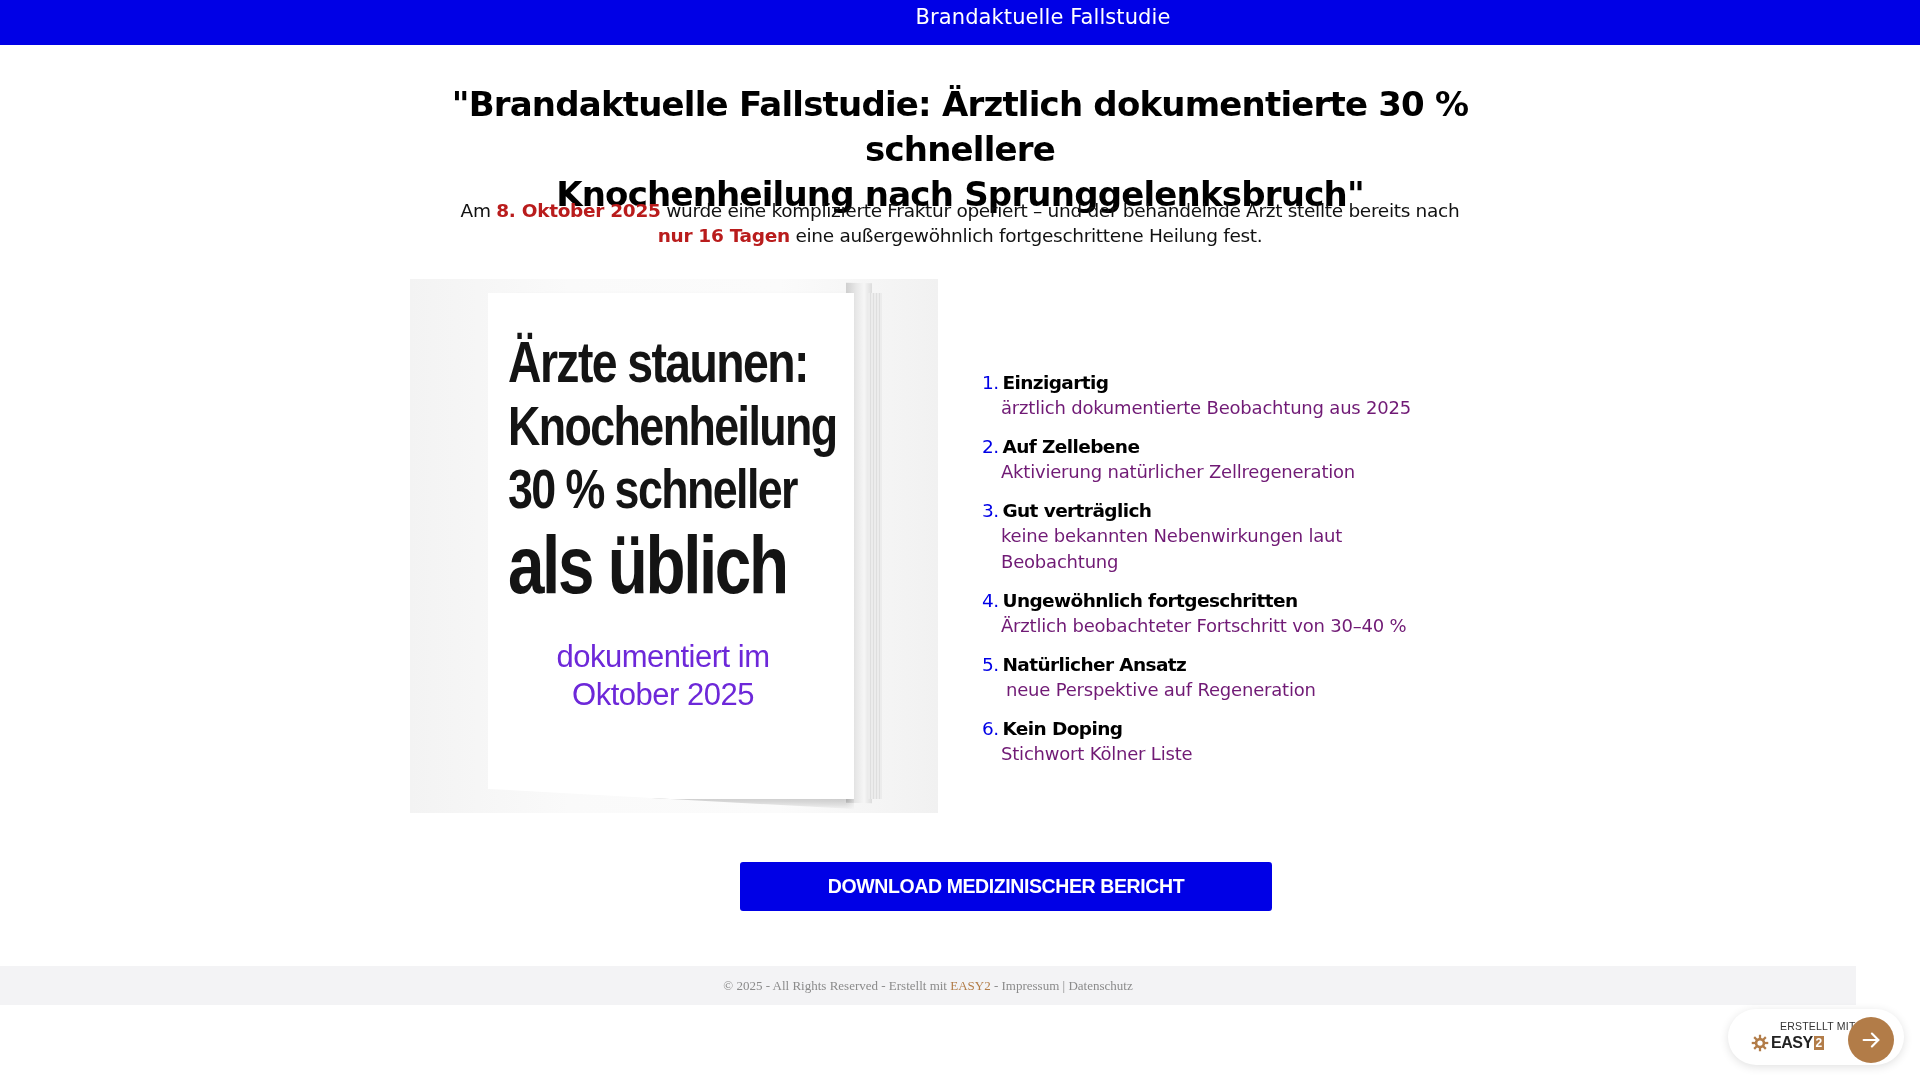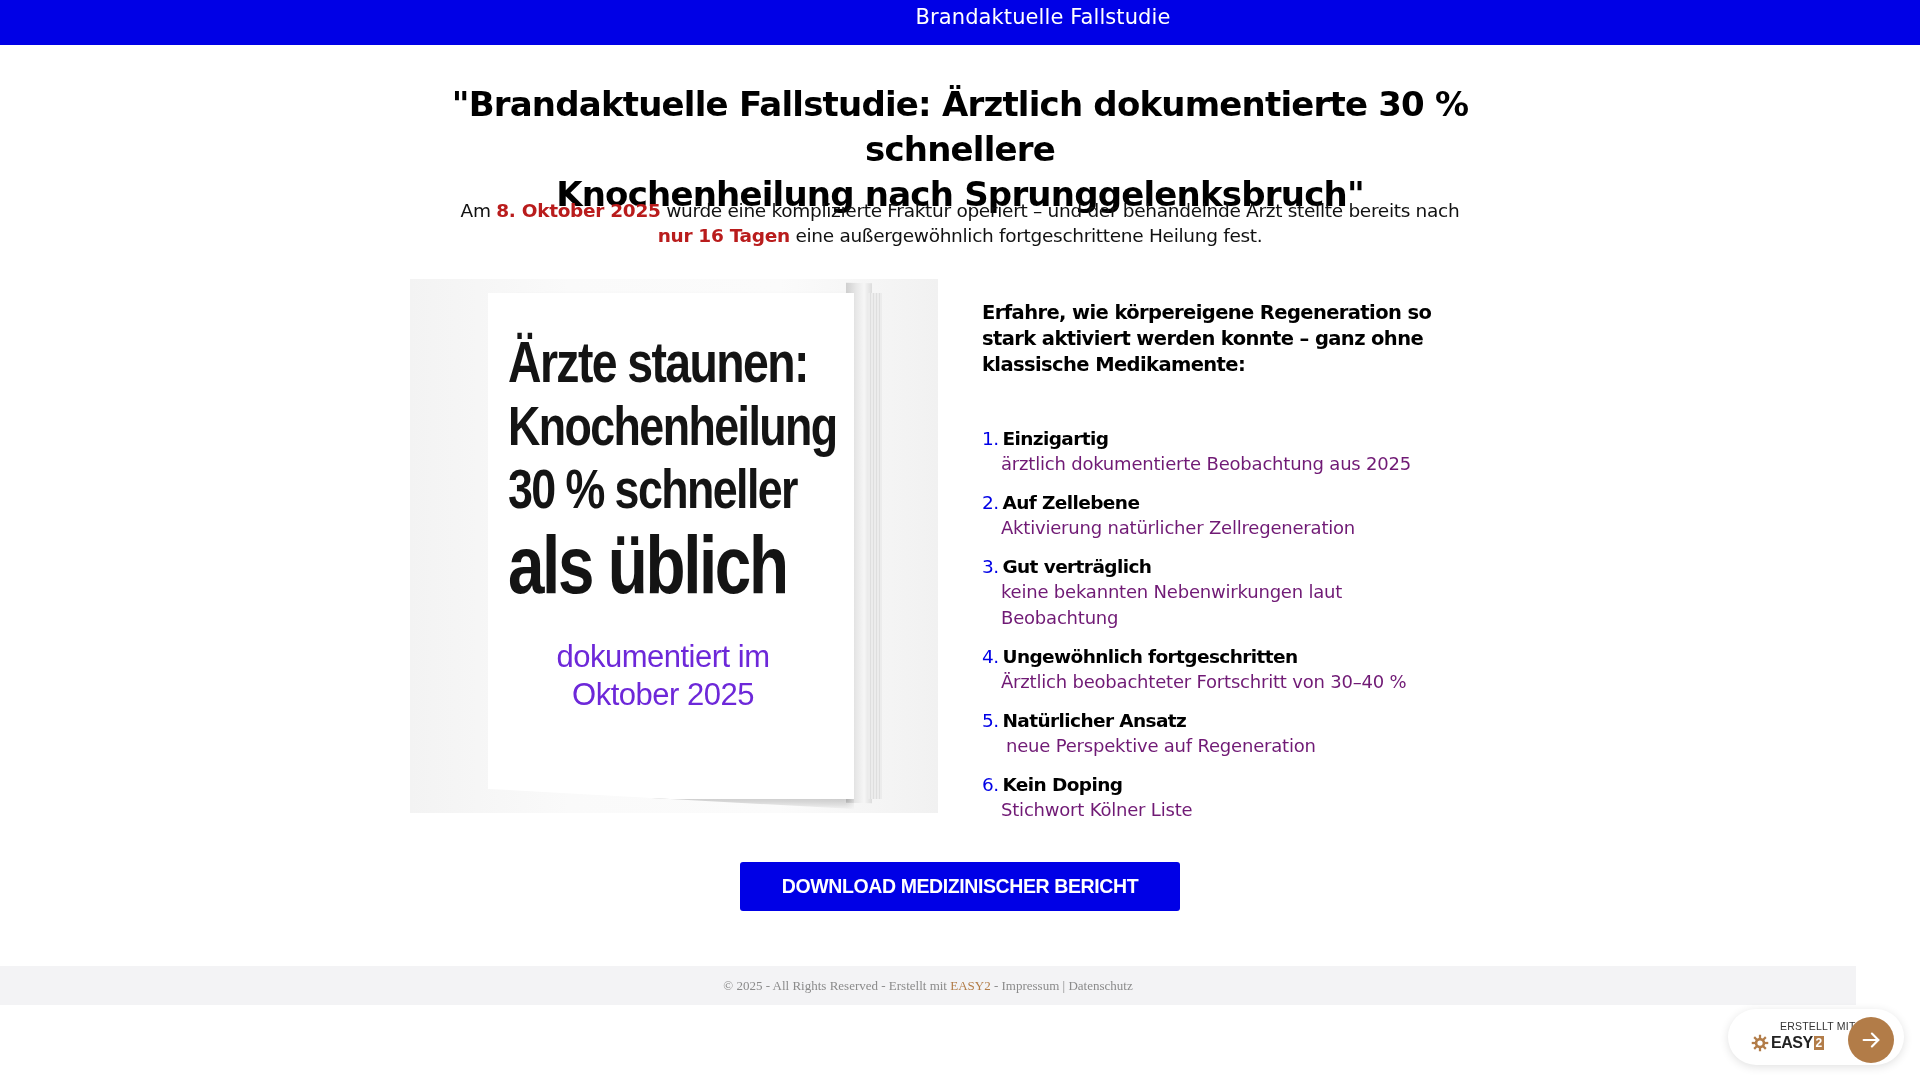--- a/index.html
+++ b/index.html
@@ -22,28 +22,28 @@
   .cl1 { top: 35px; font-size: 58px; }
   .cl2 { top: 100px; font-size: 56px; }
   .cl3 { top: 163px; font-size: 56px; }
   .cl4 { top: 225px; font-size: 82px; letter-spacing: -3px; }
   .cover-sub { position: absolute; left: 0; width: 350px; text-align: center; font-family: "Liberation Sans", sans-serif; color: #6d28d9; font-size: 31px; letter-spacing: -0.5px; }
   .cs1 { top: 346px; }
   .cs2 { top: 384px; }
 
   .features { position: absolute; left: 982px; top: 300px; width: 480px; }
   .features-intro { font-size: 19.5px; line-height: 26px; font-weight: bold; color: #000; letter-spacing: -0.6px; }
-  .feature-list { list-style: none; margin-top: 48px; }
+  .feature-list { list-style: none; margin-top: 70px; }
   .feature-item { margin-bottom: 13px; }
   .feature-title { font-size: 18.5px; line-height: 25px; font-weight: bold; color: #000; letter-spacing: -0.6px; }
   .feature-num { color: #0000e6; font-weight: normal; margin-right: 4px; }
   .feature-desc { font-size: 18px; line-height: 26px; color: #701a75; padding-left: 19px; letter-spacing: -0.2px; }
   .feature-desc.extra { padding-left: 24px; }
 
-  .cta { position: absolute; left: 740px; top: 862px; width: 440px; height: 49px; background: #0000e6; border-radius: 3px; color: #fff; font-size: 19.5px; font-weight: bold; letter-spacing: -0.4px; display: flex; align-items: center; justify-content: center; border: none; cursor: pointer; }
+  .cta { position: absolute; left: 740px; top: 862px; width: 532px; height: 49px; background: #0000e6; border-radius: 3px; color: #fff; font-size: 19.5px; font-weight: bold; letter-spacing: -0.4px; display: flex; align-items: center; justify-content: center; border: none; cursor: pointer; }
 
   .footer { position: absolute; left: 0; top: 966px; width: 1856px; height: 39px; background: #f3f3f5; text-align: center; font-family: Liberation Serif, serif; font-size: 13px; color: #8b8b8b; line-height: 39px; }
   .footer .brand { color: #b27c48; }
   .footer a { color: #8b8b8b; text-decoration: none; }
 
   .badge { position: absolute; left: 1728px; top: 1009px; width: 176px; height: 56px; background: #fff; border-radius: 28px; box-shadow: 0 2px 10px rgba(0,0,0,0.12); }
   .badge-label { position: absolute; left: 24px; top: 11px; font-family: "Liberation Sans", sans-serif; font-size: 10.5px; color: #333; letter-spacing: 0.2px; margin-left: 28px; }
   .badge-logo { position: absolute; left: 23px; top: 25px; display: flex; align-items: center; font-family: "Liberation Sans", sans-serif; font-weight: bold; font-size: 16px; color: #222; letter-spacing: -0.5px; }
   .badge-gear { width: 18px; height: 18px; margin-right: 2px; }
   .badge-two { display: inline-block; background: #b27c48; color: #fff; font-size: 12px; padding: 0 2px; margin-left: 1px; line-height: 14px; }
@@ -73,21 +73,20 @@
     <div class="cover-line cl1">Ärzte staunen:</div>
     <div class="cover-line cl2">Knochenheilung</div>
     <div class="cover-line cl3">30 % schneller</div>
     <div class="cover-line cl4">als üblich</div>
     <div class="cover-sub cs1">dokumentiert im</div>
     <div class="cover-sub cs2">Oktober 2025</div>
   </div>
 </div>
 
 <section class="features">
-  <p class="features-intro">Erfahre, wie körpereigene Regeneration so stark aktiviert werden konnte – ganz ohne klassische Medikamente:</p>
   <ol class="feature-list">
     <li class="feature-item">
       <div class="feature-title"><span class="feature-num">1.</span><span>Einzigartig</span></div>
       <div class="feature-desc">ärztlich dokumentierte Beobachtung aus 2025</div>
     </li>
     <li class="feature-item">
       <div class="feature-title"><span class="feature-num">2.</span><span>Auf Zellebene</span></div>
       <div class="feature-desc">Aktivierung natürlicher Zellregeneration</div>
     </li>
     <li class="feature-item">

